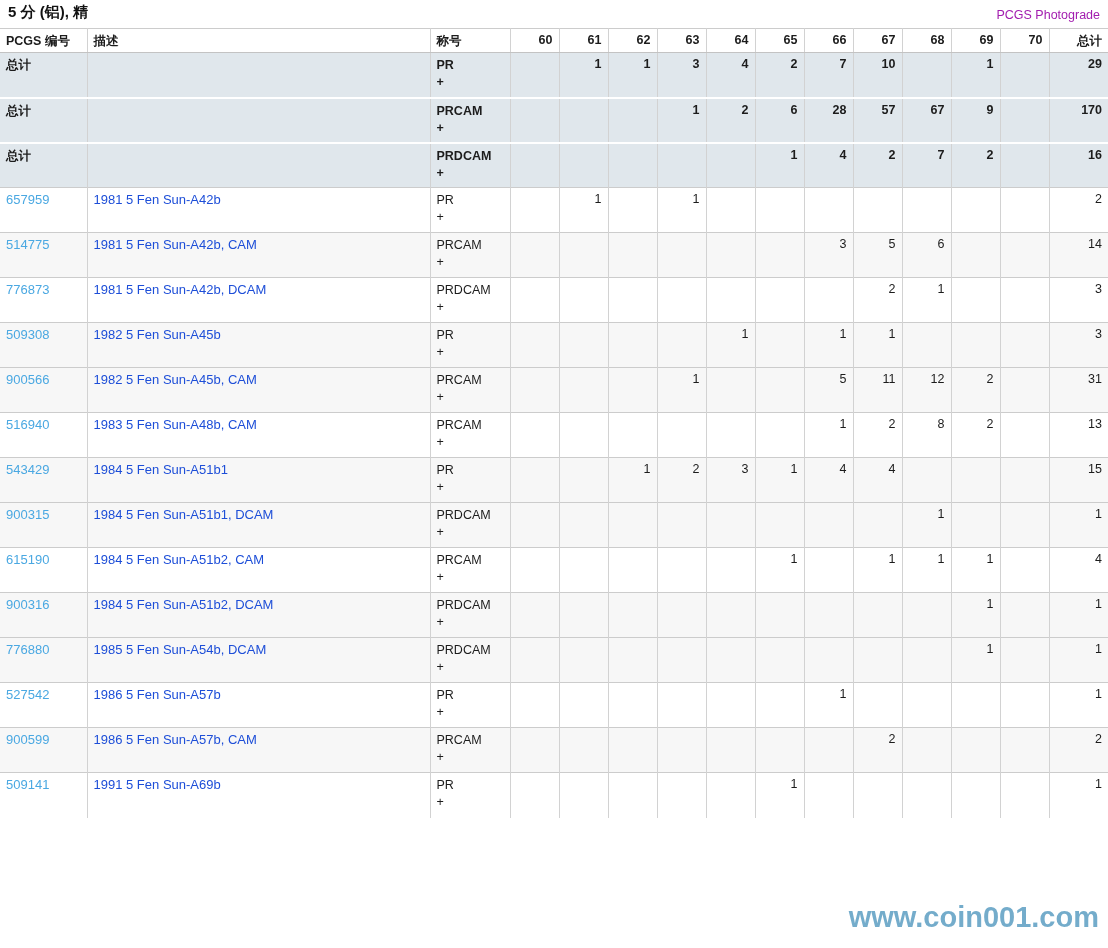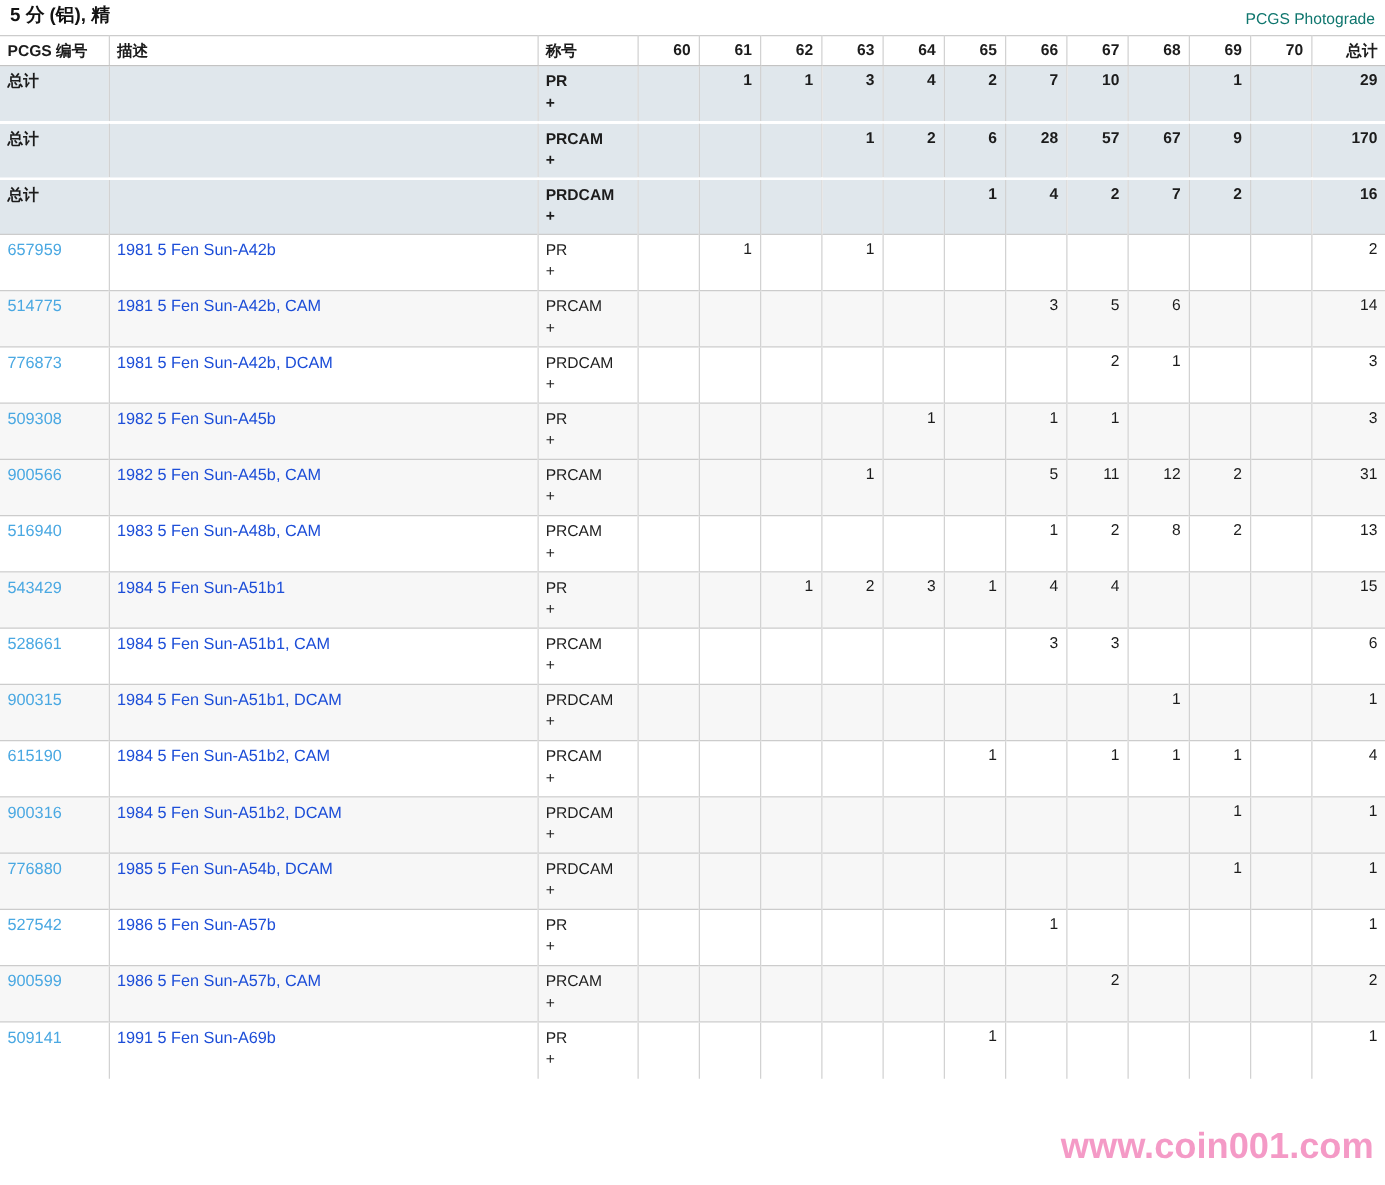--- a/index.html
+++ b/index.html
@@ -6,21 +6,21 @@
   html,body { margin:0; padding:0; }
   body {
     width:1108px; height:948px; overflow:hidden; position:relative;
     background:#ffffff; font-family:"Liberation Sans", sans-serif;
   }
   .topbar {
     display:flex; justify-content:space-between; align-items:flex-end;
     padding:5px 8px 6px 8px; height:28px;text-align:right;
   }
   .page-title { font-size:15px; font-weight:bold; color:#121212; }
-  .photograde-link { font-size:12.5px; color:#0f766e; text-decoration:none; cursor:pointer; }
+  .photograde-link { font-size:12.5px; color:#a21caf; text-decoration:none; cursor:pointer; }
 
   table.pop {
     width:1108px; border-collapse:collapse; table-layout:fixed;
     font-size:12.5px; color:#1c1c1c;
   }
   table.pop th, table.pop td {
     border-right:1px solid #d2d2d2;
     padding:4px 6px 2px 6px;
     vertical-align:top; overflow:hidden; white-space:nowrap;
   }
@@ -36,21 +36,21 @@
   tr.total-row td { background:#e0e7ec; font-weight:bold; }
   tr.total-row + tr.total-row td { border-top:2px solid #ffffff; }
   tr.data-row td { border-top:1px solid #cccccc; }
   tr.data-row.stripe td { background:#f7f7f7; }
   .desig-line { line-height:17px; }
   a.pcgs-link { color:#4aa8e2; text-decoration:none; cursor:pointer; font-size:13px; }
   td.desc-cell { font-size:13px; color:#1d4ed8; }
   .watermark {
     position:absolute; top:901px; right:9px; z-index:5;
     font-size:29px; font-weight:bold; letter-spacing:0px;
-    color:#ec4899; opacity:0.55; pointer-events:none;
+    color:#0369a1; opacity:0.55; pointer-events:none;
     font-family:"Liberation Sans", sans-serif;
   }
 </style>
 </head>
 <body>
 
 <div class="topbar">
   <div class="page-title">5 分 (铝), 精</div>
   <a class="photograde-link">PCGS Photograde</a>
 </div>
@@ -286,40 +286,20 @@
         <td class="num">2</td>
         <td class="num">3</td>
         <td class="num">1</td>
         <td class="num">4</td>
         <td class="num">4</td>
         <td class="num"></td>
         <td class="num"></td>
         <td class="num"></td>
         <td class="num">15</td>
       </tr>
-      <tr class="data-row">
-        <td><a class="pcgs-link">528661</a></td>
-        <td class="desc-cell">1984 5 Fen Sun-A51b1, CAM</td>
-        <td>
-          <div class="desig-line">PRCAM</div>
-          <div class="desig-line">+</div>
-        </td>
-        <td class="num"></td>
-        <td class="num"></td>
-        <td class="num"></td>
-        <td class="num"></td>
-        <td class="num"></td>
-        <td class="num"></td>
-        <td class="num">3</td>
-        <td class="num">3</td>
-        <td class="num"></td>
-        <td class="num"></td>
-        <td class="num"></td>
-        <td class="num">6</td>
-      </tr>
       <tr class="data-row stripe">
         <td><a class="pcgs-link">900315</a></td>
         <td class="desc-cell">1984 5 Fen Sun-A51b1, DCAM</td>
         <td>
           <div class="desig-line">PRDCAM</div>
           <div class="desig-line">+</div>
         </td>
         <td class="num"></td>
         <td class="num"></td>
         <td class="num"></td>

